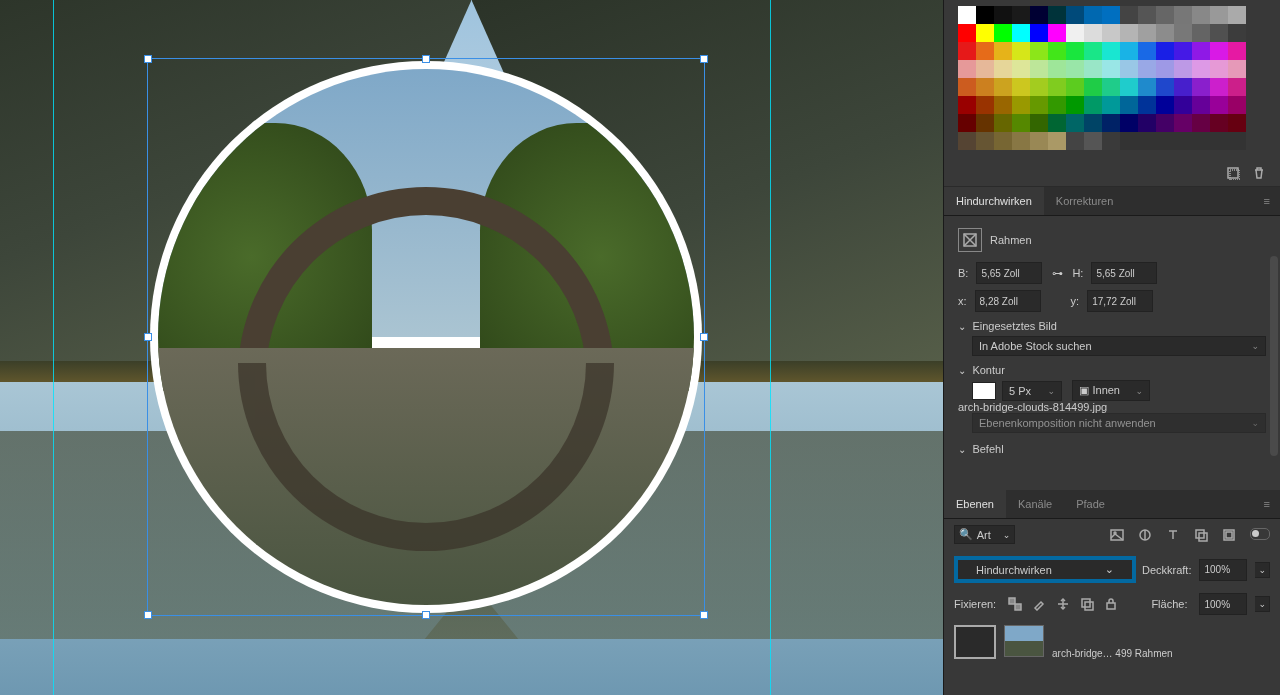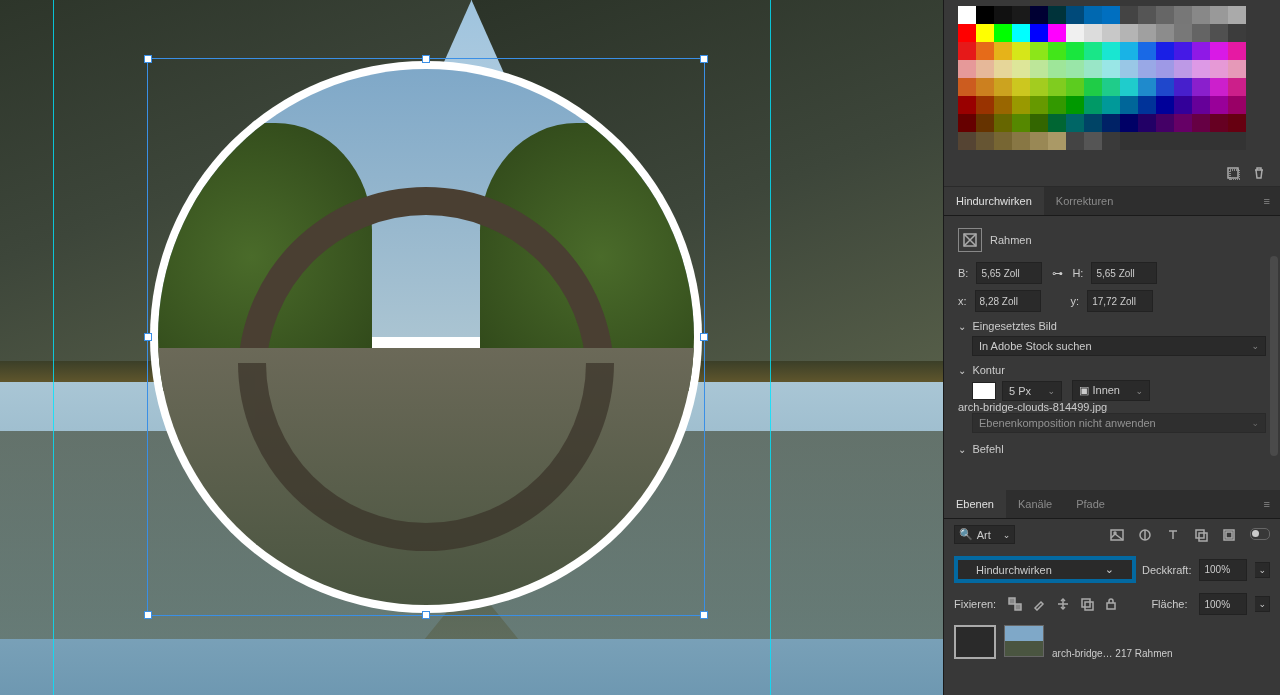--- a/index.html
+++ b/index.html
@@ -420,17 +420,17 @@
           </span>
         <span class="lab" style="margin-left:auto">Fläche:</span>
         <div class="pct">
             <input class="inp" value="100%" style="">
             <span class="chev">⌄</span>
           </div>
       </div>
       <div class="thumbs">
         <div class="th frame"></div>
         <div class="th"></div>
-        <span style="align-self:flex-end;font-size:10px;color:#ccc">arch-bridge… 217 Rahmen</span>
+        <span style="align-self:flex-end;font-size:10px;color:#ccc">arch-bridge… 499 Rahmen</span>
       </div>
     </div>
   </div>
 </div>
 
 </body></html>

